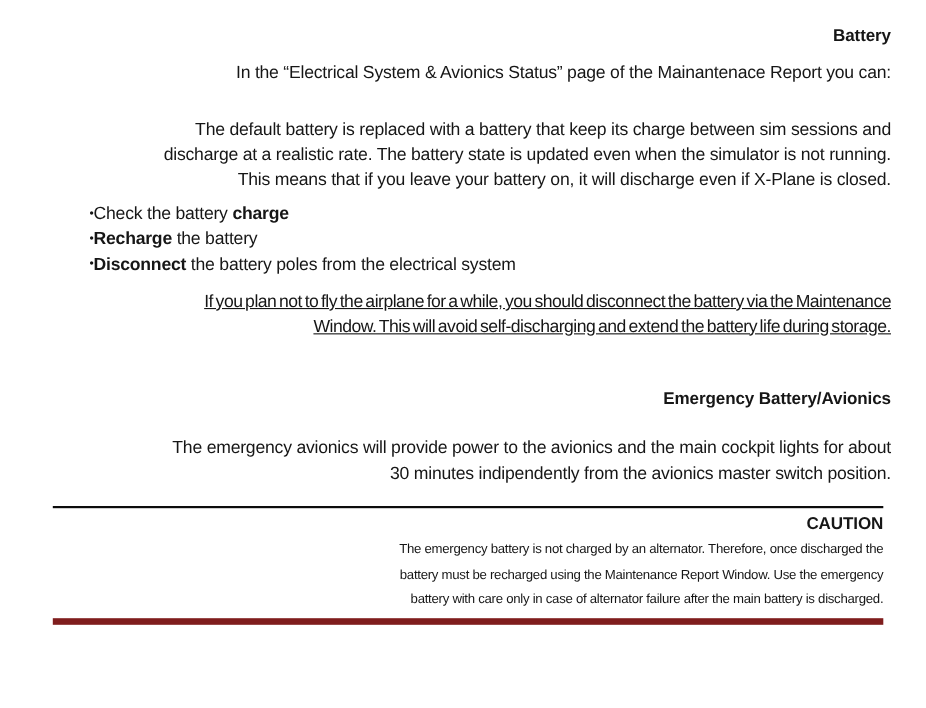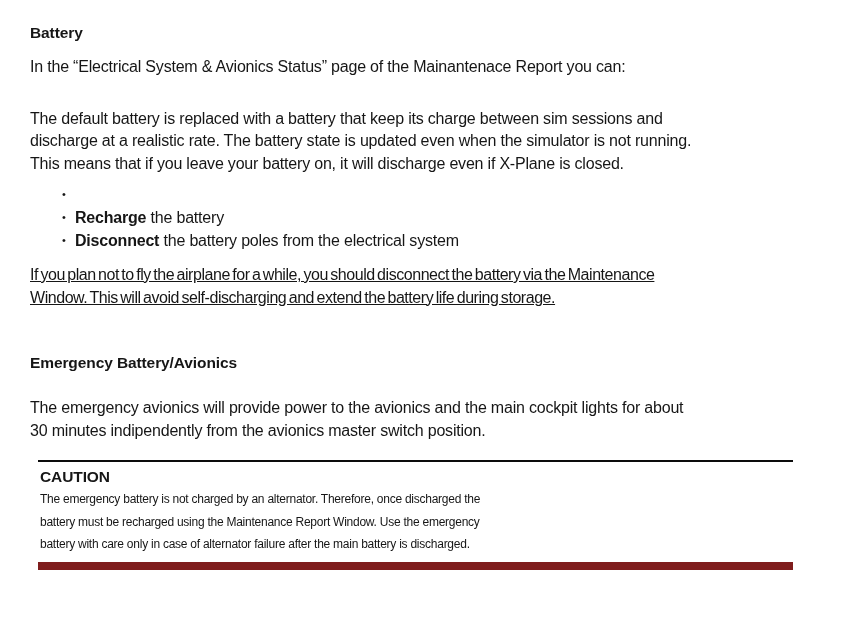--- a/index.html
+++ b/index.html
@@ -1,25 +1,26 @@
 <!DOCTYPE html>
 <html><head>
 <meta charset="utf-8">
 <style>
   html, body { margin: 0; padding: 0; background: #ffffff; }
   .page {
     position: relative;
     width: 842px;
     height: 644px;
     box-sizing: border-box;
-    padding: 23px 32px 0 30px;
+    padding: 23px 32px 0 40px;
     background: #ffffff;
     font-family: "Liberation Sans", sans-serif;
     color: #161616;
     overflow: hidden;
+    text-align: right;
   }
   .doc-heading {
     font-size: 15.5px;
     font-weight: 700;
     line-height: 19px;
     letter-spacing: -0.1px;
     margin: 0;
   }
   .para {
     font-size: 16px;
@@ -51,21 +52,21 @@
     line-height: 23px;
     color: #161616;
   }
   .para3 { margin-top: 12px; }
   .heading2 { margin-top: 44px; }
   .caution-box {
     margin: 18px 0 0 8px;
     width: 755px;
     box-sizing: border-box;
     border-top: 2px solid #0c0c0c;
-    border-bottom: 8px solid #7f1d1d;
+    border-bottom: 6px solid #7f1d1d;
     padding: 4px 0 6px 2px;
   }
   .caution-title {
     font-size: 15.5px;
     font-weight: 700;
     line-height: 22px;
     letter-spacing: -0.1px;
     margin: 0;
   }
   .caution-body {
@@ -85,20 +86,21 @@
 
   <p class="para mt-para">In the “Electrical System &amp; Avionics Status” page of the Mainantenace Report you can:</p>
 
   <p class="para mt-body-after-heading">The default battery is replaced with a battery that keep its charge between sim sessions and
 discharge at a realistic rate. The battery state is updated even when the simulator is not running.
 This means that if you leave your battery on, it will discharge even if X-Plane is closed.</p>
 
   <ul class="bullet-list">
     <li class="bullet-item">
       <span class="bullet-marker">•</span>
+      <span><span>Check the battery </span><b>charge</b></span>
     </li>
     <li class="bullet-item">
       <span class="bullet-marker">•</span>
       <span><b>Recharge</b><span> the battery</span></span>
     </li>
     <li class="bullet-item">
       <span class="bullet-marker">•</span>
       <span><b>Disconnect</b><span> the battery poles from the electrical system</span></span>
     </li>
   </ul>

